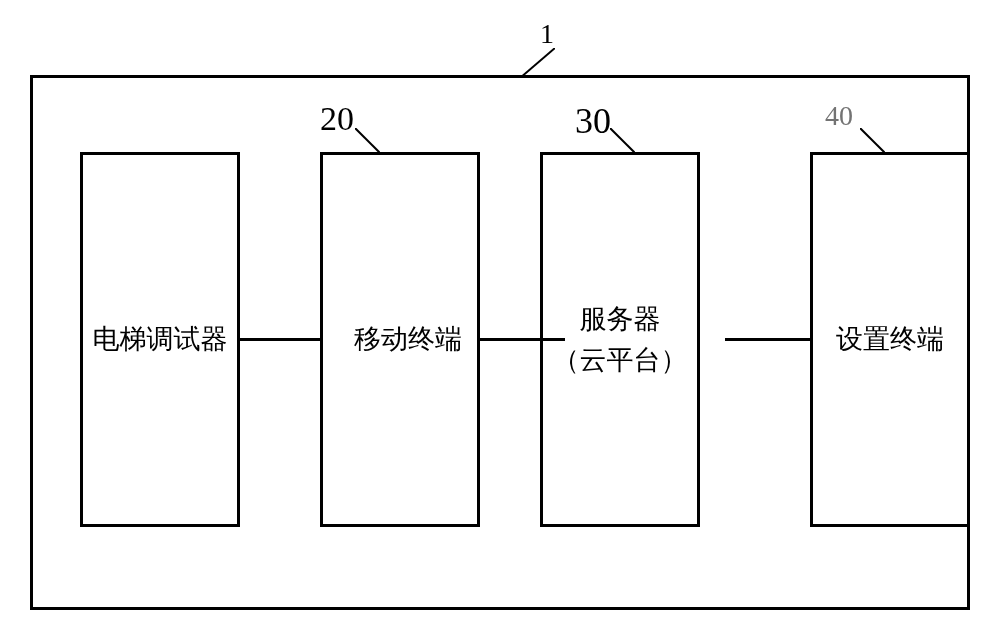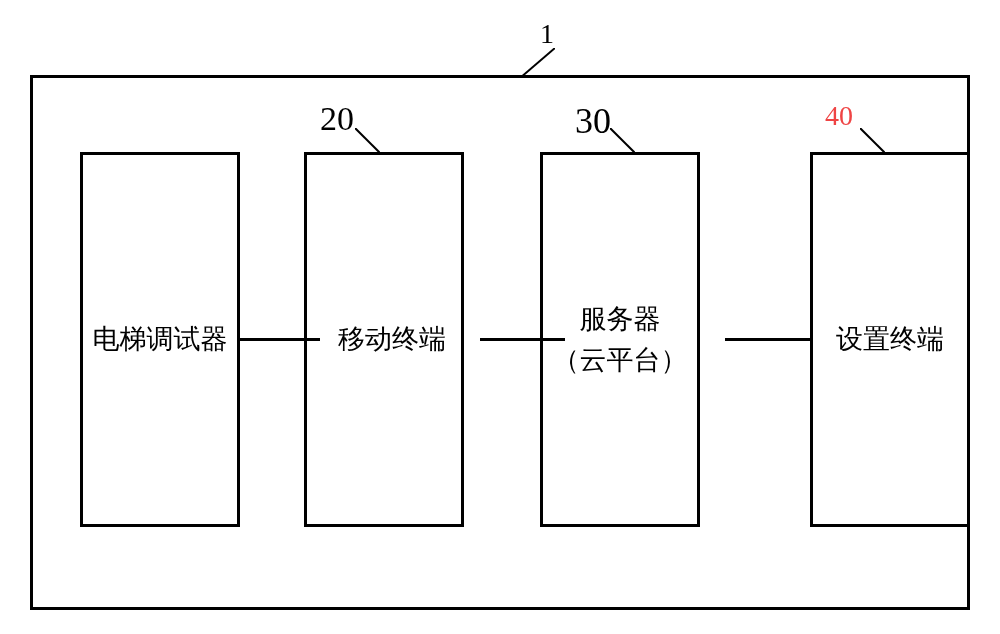--- a/index.html
+++ b/index.html
@@ -62,21 +62,21 @@
       left: 610px;
       top: 128px;
       width: 25px;
       height: 25px;
     }
     .label-40 {
       position: absolute;
       left: 825px;
       top: 100px;
       font-size: 28px;
-      color: #ef4444;
+      color: #737373;
     }
     .lead-40 {
       position: absolute;
       left: 860px;
       top: 128px;
       width: 25px;
       height: 25px;
     }
     .box {
       position: absolute;
@@ -93,21 +93,21 @@
       font-size: 27px;
       line-height: 1.5;
       color: #000;
     }
     .box-1 {
       left: 80px;
       top: 152px;
       text-align: center;
     }
     .box-2 {
-      left: 304px;
+      left: 320px;
       top: 152px;
       padding-left: 16px;
     }
     .box-3 {
       left: 540px;
       top: 152px;
     }
     .box-4 {
       left: 810px;
       top: 152px;

